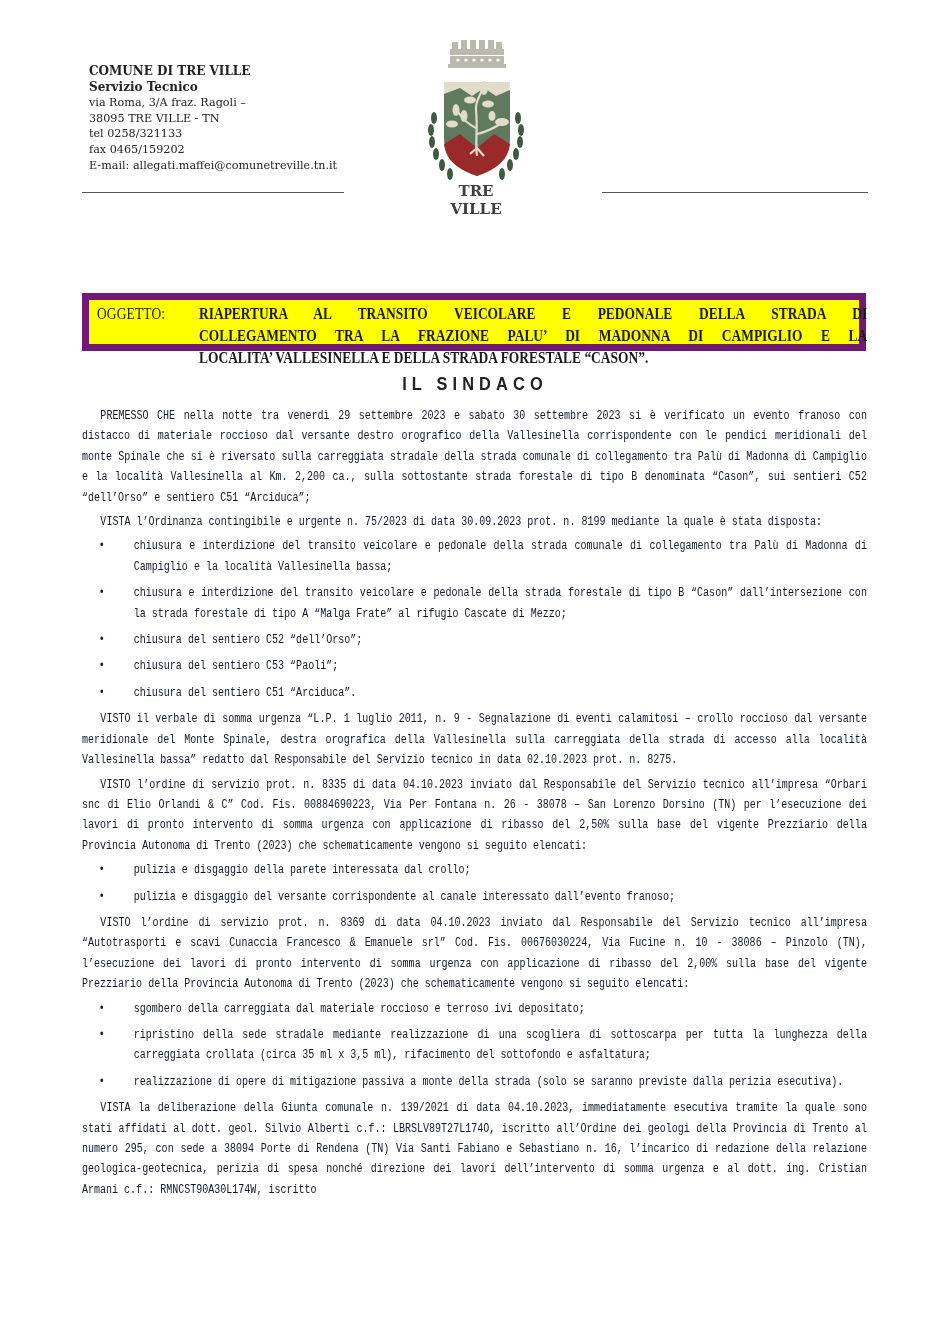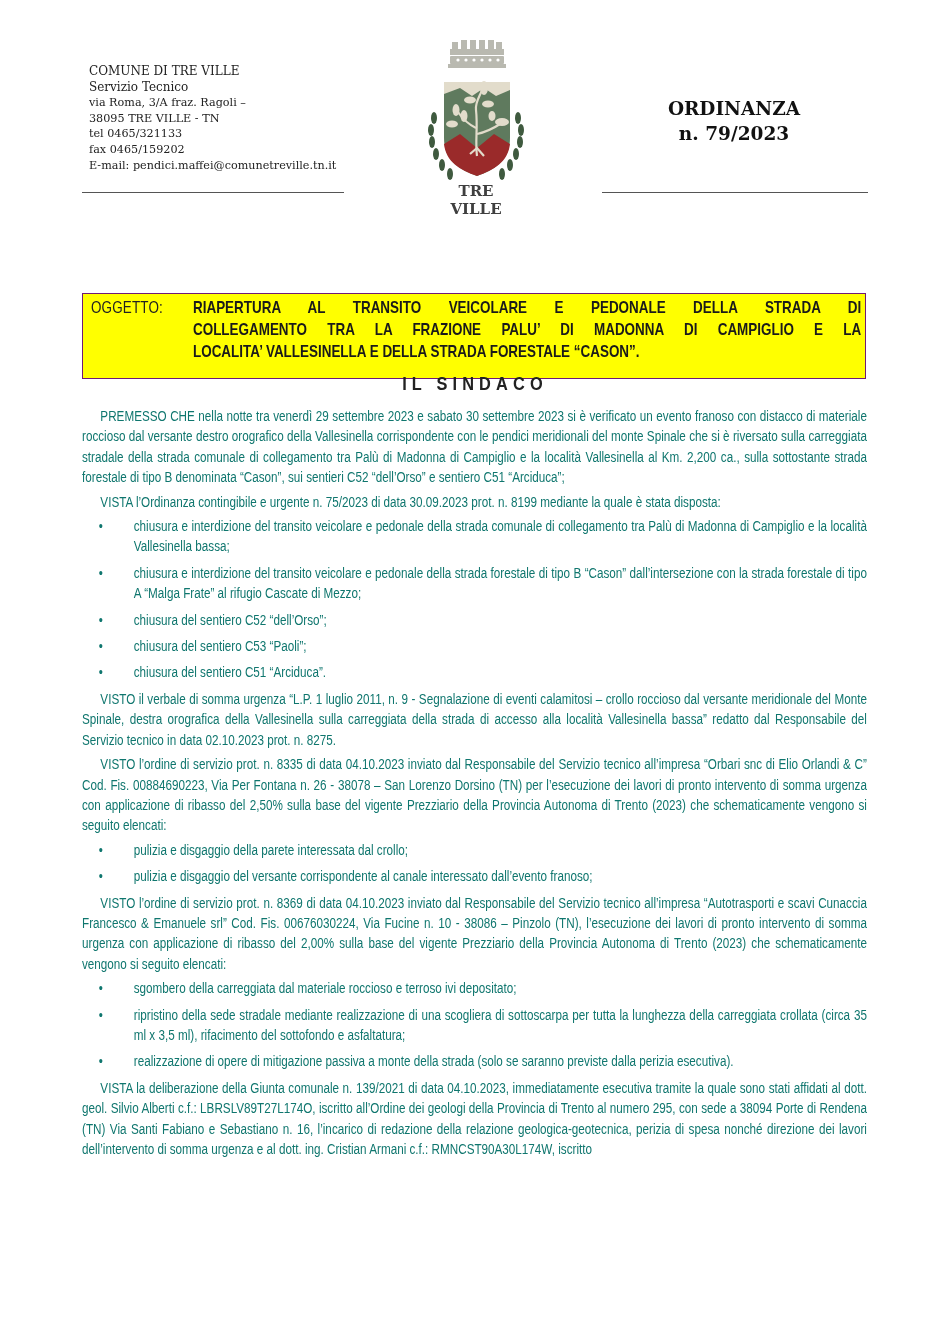--- a/index.html
+++ b/index.html
@@ -1,59 +1,59 @@
 <!DOCTYPE html>
 <html><head>
 <meta charset="utf-8">
 <style>
   html, body { margin: 0; padding: 0; background: #ffffff; }
   body { width: 950px; height: 1343px; position: relative; overflow: hidden; color: #1a1a1a; }
   .page { position: absolute; left: 0; top: 0; width: 950px; height: 1343px; }
 
   .sender { position: absolute; left: 89px; top: 64px; font-family: "DejaVu Serif", serif; font-size: 11.2px; line-height: 15.6px; color: #222; }
-  .sender .b { font-weight: normal; font-size: 12px; }
+  .sender .b { font-weight: bold; font-size: 12px; }
 
   .logo { position: absolute; left: 422px; top: 38px; width: 108px; height: 180px; text-align: right; }
 
   .ordinanza { position: absolute; left: 600px; top: 96px; width: 268px; text-align: center; font-family: "DejaVu Serif", serif; font-weight: bold; font-size: 18.5px; line-height: 25px; color: #111; }
 
   .rule { position: absolute; height: 1px; background: #555; top: 192px; }
   .rule.left { left: 82px; width: 262px; }
   .rule.right { left: 602px; width: 266px; }
 
   .protocol { position: absolute; left: 91px; top: 204px; width: 260px; font-family: "DejaVu Serif", serif; font-size: 10.3px; line-height: 13.3px; text-align: justify; color: #222; }
 
-  .oggetto-box { position: absolute; left: 82px; top: 293px; width: 784px; height: 86px; background: #ffff00; border: 1px solid #701a75; box-sizing: border-box; font-family: Liberation Sans, sans-serif; }
+  .oggetto-box { position: absolute; left: 82px; top: 293px; width: 784px; height: 58px; background: #ffff00; border: 7px solid #701a75; box-sizing: border-box; font-family: Liberation Serif, serif; }
   .oggetto-label { position: absolute; left: 8px; top: 3px; font-size: 16.4px; line-height: 21.8px; color: #222; transform: scaleX(0.82); transform-origin: left top; letter-spacing: 0.2px; }
   .oggetto-text { position: absolute; left: 110px; top: 3px; width: 815px; font-size: 16.4px; line-height: 21.8px; font-weight: bold; color: #1a1a1a; transform: scaleX(0.82); transform-origin: left top; text-align: justify; text-align-last: left; }
   .oggetto-text span { display: block; text-align: justify; text-align-last: justify; }
   .oggetto-text span.last { text-align-last: left; }
 
   .sindaco { position: absolute; left: 0; width: 950px; top: 373px; text-align: center; font-family: "Liberation Sans", sans-serif; font-weight: bold; font-size: 19px; letter-spacing: 6px; color: #222; transform: scaleX(0.86); transform-origin: 475px 0; }
 
-  .body { position: absolute; left: 82px; top: 406px; width: 785px; font-family: Liberation Sans, sans-serif; font-size: 14px; color: #0f766e; }
+  .body { position: absolute; left: 82px; top: 406px; width: 785px; font-family: Liberation Mono, monospace; font-size: 12px; color: #0f172a; }
   .body .inner { width: 940px; transform: scaleX(0.835); transform-origin: left top; }
   .para { text-indent: 22px; text-align: justify; line-height: 20.4px; margin: 0 0 4px 0; }
   .bullets { margin: 2px 0 6px 0; padding: 0; list-style: none; }
   .bullets li { position: relative; padding-left: 62px; text-align: justify; line-height: 20.4px; margin-bottom: 6px; }
   .bullets li .dot { position: absolute; left: 20px; top: 0; }
 </style>
 </head>
 <body>
 
 <div class="page">
 
   <div class="sender">
     <div class="b">COMUNE DI TRE VILLE</div>
     <div class="b">Servizio Tecnico</div>
     <div>via Roma, 3/A fraz. Ragoli –</div>
     <div>38095 TRE VILLE - TN</div>
-    <div>tel 0465/321133</div>
+    <div>tel 0258/321133</div>
     <div>fax 0465/159202</div>
-    <div>E-mail: pendici.maffei@comunetreville.tn.it</div>
+    <div>E-mail: allegati.maffei@comunetreville.tn.it</div>
   </div>
 
   <div class="logo">
     <svg width="108" height="180" viewBox="0 0 108 180">
 
       <g fill="#b9b9b0">
         <rect x="30" y="4" width="6" height="8"></rect>
           <rect x="39" y="2" width="6" height="10"></rect>
           <rect x="48" y="2" width="6" height="10"></rect>
         <rect x="57" y="2" width="6" height="10"></rect>
@@ -105,24 +105,20 @@
           <ellipse cx="98" cy="104" rx="3" ry="6"></ellipse>
           <ellipse cx="94" cy="116" rx="3" ry="6"></ellipse>
           <ellipse cx="88" cy="127" rx="3" ry="6"></ellipse>
           <ellipse cx="80" cy="136" rx="3" ry="6"></ellipse>
       </g>
       <text x="54" y="158" text-anchor="middle" font-family="DejaVu Serif, serif" font-weight="bold" font-size="15" fill="#3f3f3f">TRE</text>
       <text x="54" y="176" text-anchor="middle" font-family="DejaVu Serif, serif" font-weight="bold" font-size="15" fill="#3f3f3f">VILLE</text>
     </svg>
   </div>
 
-  <div class="ordinanza">
-    <div>ORDINANZA</div>
-    <div>n. 79/2023</div>
-  </div>
 
   <div class="rule left"></div>
   <div class="rule right"></div>
 
 
   <div class="oggetto-box">
     <div class="oggetto-label">OGGETTO:</div>
     <div class="oggetto-text">
       <span>RIAPERTURA AL TRANSITO VEICOLARE E PEDONALE DELLA STRADA DI</span>
       <span>COLLEGAMENTO TRA LA FRAZIONE PALU’ DI MADONNA DI CAMPIGLIO E LA</span>

